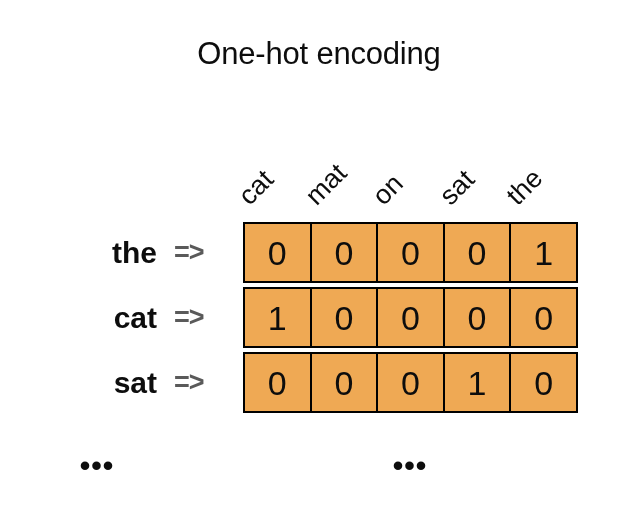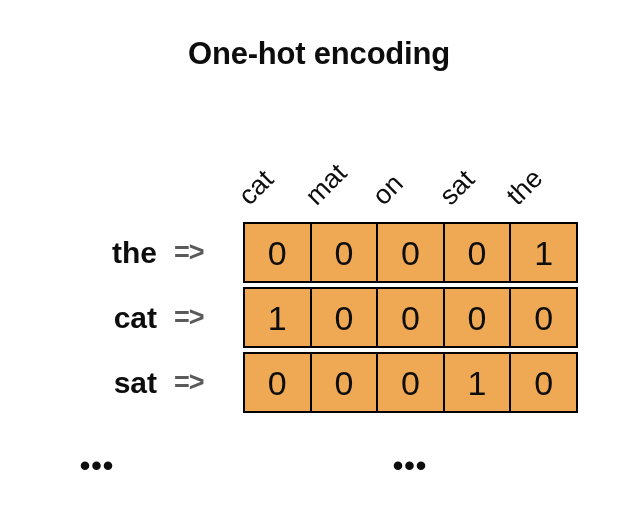--- a/index.html
+++ b/index.html
@@ -17,21 +17,21 @@
   }
 
   
   #figure-title {
     position: absolute;
     top: 36px;
     left: 0;
     width: 638px;
     text-align: center;
     font-size: 31px;
-    font-weight: bold;
+    font-weight: normal;
     color: #0d0d0d;
     letter-spacing: -0.2px;
     white-space: nowrap;
   }
 
   
   #column-header-row {
     position: absolute;
     top: 0;
     left: 0;

